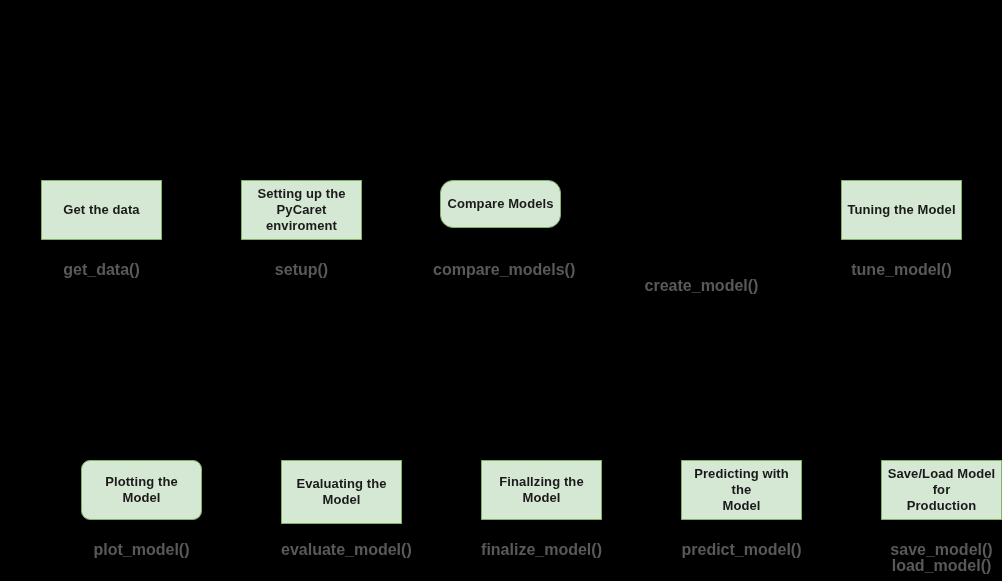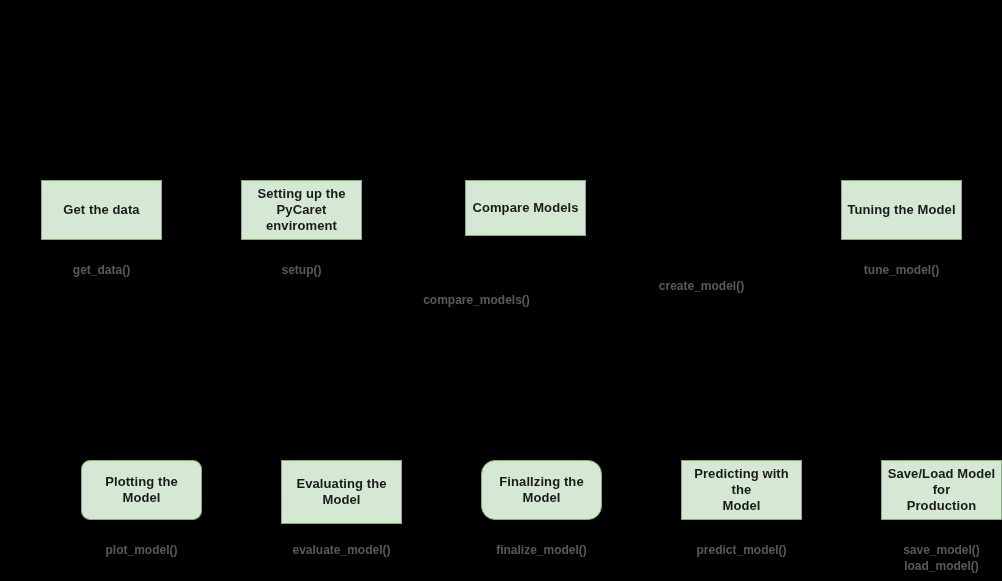--- a/index.html
+++ b/index.html
@@ -39,55 +39,55 @@
     white-space: pre-line;
   }
   .node.highlight {
     background: #f8cecc;
     border-color: #b85450;
   }
   .caption {
     position: absolute;
     box-sizing: border-box;
     color: #595959;
-    font-size: 12px;
+    font-size: 16px;
     font-weight: 700;
     line-height: 16px;
     text-align: center;
     white-space: pre-line;
   }
 </style>
 </head>
 <body>
 
 <div id="canvas">
 
   <div class="node" style="left:41px; top:180px; width:121px; height:60px;">Get the data</div>
   <div class="caption" style="left:41px; top:262px; width:121px;">get_data()</div>
 
   <div class="node" style="left:241px; top:180px; width:121px; height:60px;">Setting up the
 PyCaret enviroment</div>
   <div class="caption" style="left:241px; top:262px; width:121px;">setup()</div>
 
-  <div class="node" style="left:465px; top:180px; width:121px; height:56px;">Compare Models</div>
-  <div class="caption" style="left:416px; top:262px; width:121px;margin-top:30px;">compare_models()</div>
+  <div class="node" style="left:440px; top:180px; width:121px; height:48px;border-radius:13px;">Compare Models</div>
+  <div class="caption" style="left:433px; top:262px; width:121px;">compare_models()</div>
 
   <div class="caption" style="left:641px; top:262px; width:121px;margin-top:16px;">create_model()</div>
 
   <div class="node" style="left:841px; top:180px; width:121px; height:60px;">Tuning the Model</div>
   <div class="caption" style="left:841px; top:262px; width:121px;">tune_model()</div>
 
   <div class="node" style="left:81px; top:460px; width:121px; height:60px;border-radius:9px;">Plotting the Model</div>
   <div class="caption" style="left:81px; top:542px; width:121px;">plot_model()</div>
 
   <div class="node" style="left:281px; top:460px; width:121px; height:64px;">Evaluating the
 Model</div>
   <div class="caption" style="left:281px; top:542px; width:121px;">evaluate_model()</div>
 
-  <div class="node" style="left:481px; top:460px; width:121px; height:60px;border-radius:14px;">Finallzing the Model</div>
+  <div class="node" style="left:481px; top:460px; width:121px; height:60px;">Finallzing the Model</div>
   <div class="caption" style="left:481px; top:542px; width:121px;">finalize_model()</div>
 
   <div class="node" style="left:681px; top:460px; width:121px; height:60px;">Predicting with the
 Model</div>
   <div class="caption" style="left:681px; top:542px; width:121px;">predict_model()</div>
 
   <div class="node" style="left:881px; top:460px; width:121px; height:60px;">Save/Load Model for
 Production</div>
   <div class="caption" style="left:881px; top:542px; width:121px;">save_model()
 load_model()</div>

